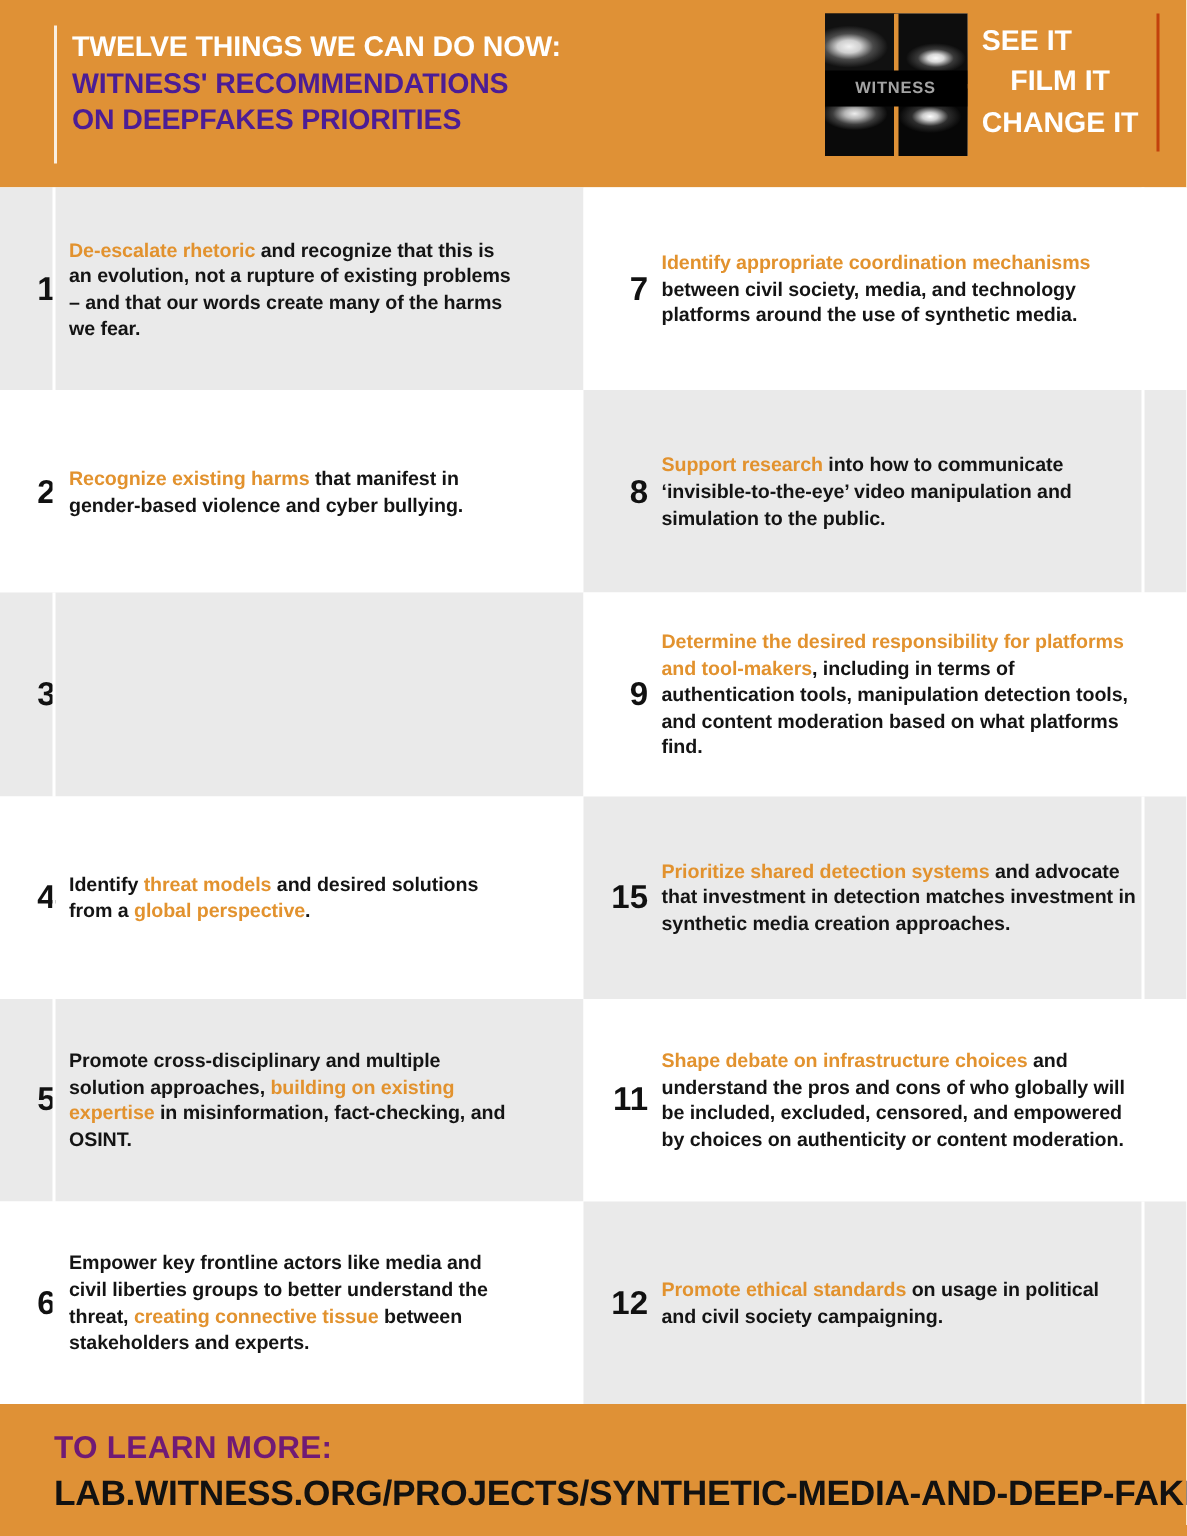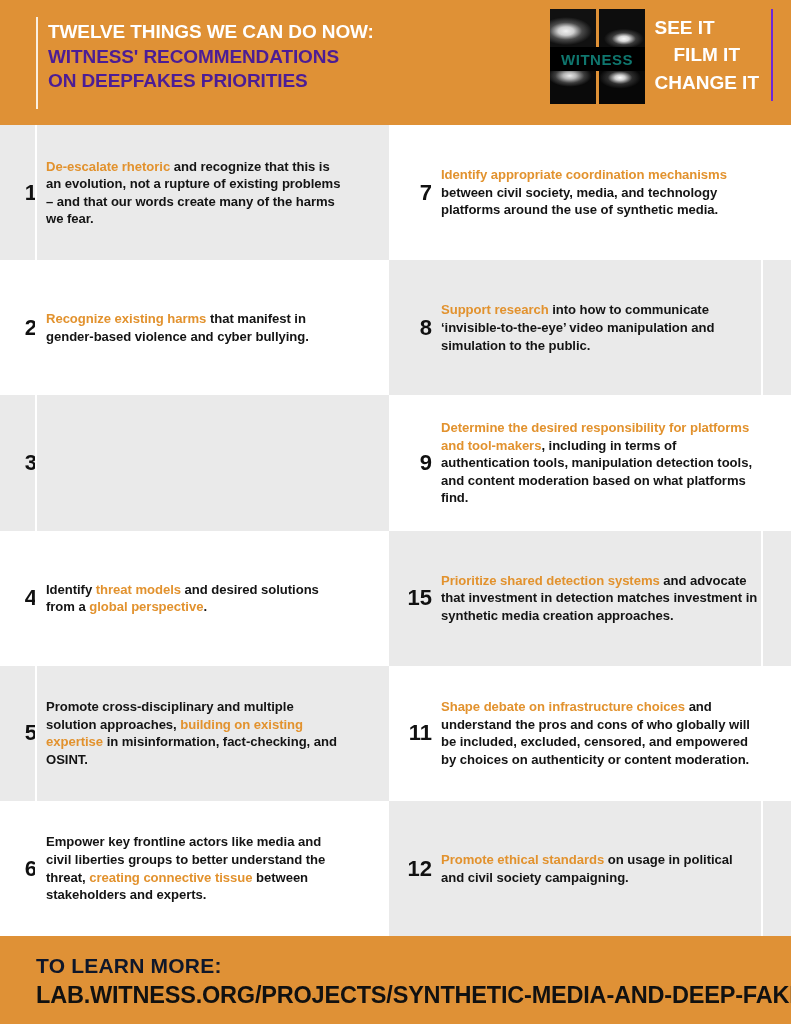--- a/index.html
+++ b/index.html
@@ -103,31 +103,31 @@
     left: 0; right: 0;
     top: 40%;
     height: 24px;
     background: #000000;
     display: flex;
     align-items: center;
     justify-content: center;
     z-index: 3;
   }
   .logo-band span {
-    color: #0f766e;
-    font-size: 15px;
+    color: #a3a3a3;
+    font-size: 11px;
     font-weight: bold;
     font-stretch: condensed;
     letter-spacing: 0.5px;
     line-height: 1;
   }
   .logo-tagline {
     margin-left: 10px;
     padding-right: 12px;
-    border-right: 2px solid #6d28d9;
+    border-right: 2px solid #c2410c;
     display: flex;
     flex-direction: column;
     justify-content: center;
     height: 92px;
   }
   .logo-tagline span {
     display: block;
     color: #ffffff;
     font-size: 19px;
     font-weight: bold;
@@ -209,21 +209,21 @@
     padding: 16px 0 0 36px;
   }
   .footer-line {
     display: block;
     font-weight: bold;
     font-stretch: condensed;
     text-transform: uppercase;
     white-space: nowrap;
     line-height: 1.32;
   }
-  .footer-head { color: #0f172a; font-size: 21px; letter-spacing: 0.2px; }
+  .footer-head { color: #701a75; font-size: 21px; letter-spacing: 0.2px; }
   .footer-url  { color: #111111; font-size: 23.5px; letter-spacing: -0.2px; }
 </style>
 </head>
 <body>
 
 <div class="page">
 
   <div class="header">
     <div class="header-rule"></div>
 

